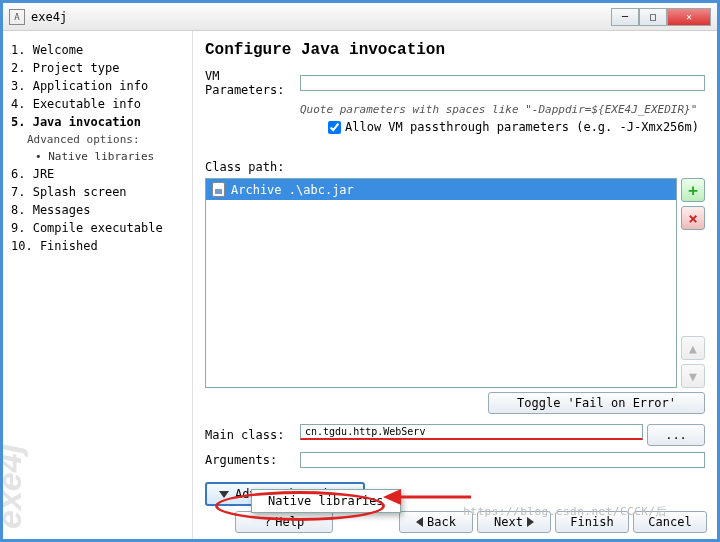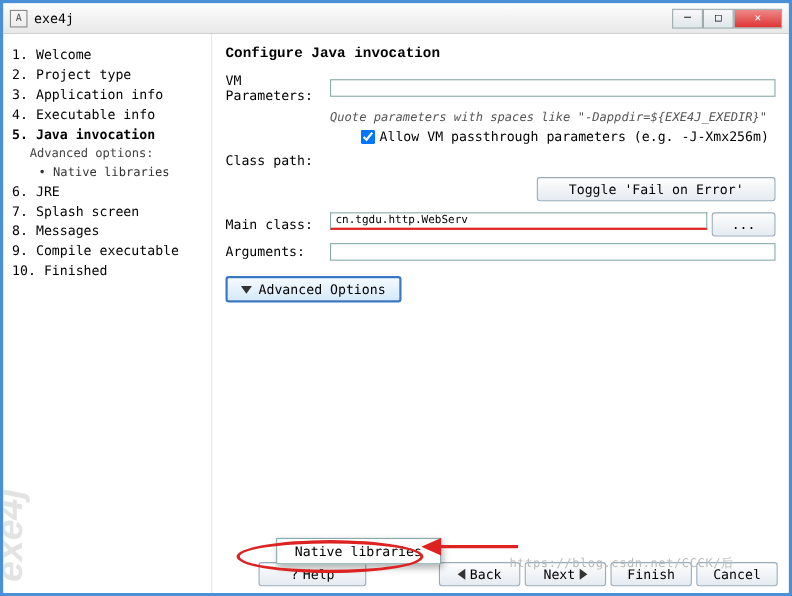--- a/index.html
+++ b/index.html
@@ -11,26 +11,26 @@
 .winbtn { width: 28px; height: 18px; border: 1px solid #9aa; background: linear-gradient(#f8f8f8,#dfe6ed); display: flex; align-items: center; justify-content: center; font-size: 10px; }
 .winbtn.close { background: linear-gradient(#e88,#d33); color: #fff; width: 44px; }
 .content { display: flex; height: calc(100% - 28px); }
 .sidebar { width: 190px; background: #fff; padding: 10px 8px; border-right: 1px solid #e0e0e0; position: relative; }
 .nav-item { padding: 2px 0; font-size: 12px; white-space: nowrap; cursor: pointer; }
 .nav-item.selected { font-weight: bold; }
 .nav-sub-label { padding: 2px 0 2px 16px; font-size: 11px; color: #444; }
 .nav-sub-item { padding: 2px 0 2px 24px; font-size: 11px; color: #333; }
 .brand { position: absolute; bottom: 10px; left: 0; font-family: Verdana, sans-serif; font-size: 34px; color: #d8d8d8; font-style: italic; font-weight: bold; opacity: 0.7; transform: rotate(-90deg); transform-origin: left bottom; margin-left: 26px; }
 .main { flex: 1; padding: 10px 12px 8px 12px; display: flex; flex-direction: column; background: #fff; position: relative; }
-.heading { font-family: "Courier New", monospace; font-size: 13px; font-weight: bold; margin-bottom: 10px; }
+.heading { font-family: "Courier New", monospace; font-size: 16px; font-weight: bold; margin-bottom: 10px; }
 .row { display: flex; align-items: center; margin-bottom: 6px; }
 .lbl { width: 95px; font-size: 12px; }
 .inp { flex: 1; height: 16px; border: 1px solid #8aa; background: #fff; padding: 0 4px; font-size: 10px; font-family: inherit; }
 .hint { font-size: 11px; color: #555; margin-left: 95px; margin-bottom: 4px; font-style: italic; }
-.chk-row { margin-left: 95px; display: flex; align-items: center; gap: 4px; margin-bottom: 8px; padding-left: 28px; }
+.chk-row { margin-left: 95px; display: flex; align-items: center; gap: 4px; margin-bottom: 26px; padding-left: 28px; }
 .chk-row input { width: 13px; height: 13px; }
 .cp-block { display: flex; gap: 4px; }
 .cp-list { flex: 1; border: 1px solid #8aa; height: 210px; background: #fff; overflow: hidden; }
 .cp-row { background: #3a8de0; color: #fff; padding: 3px 6px; display: flex; align-items: center; gap: 6px; font-size: 12px; }
 .jar-ico { width: 13px; height: 15px; background: #fff; border: 1px solid #888; border-radius: 2px; position: relative; }
 .jar-ico::after { content:""; position:absolute; bottom:2px; left:2px; right:2px; height:5px; background:#79c; }
 .cp-btns { display: flex; flex-direction: column; gap: 4px; }
 .icobtn { width: 24px; height: 24px; border: 1px solid #8aa; border-radius: 3px; background: linear-gradient(#fefefe,#e6efe6); display: flex; align-items: center; justify-content: center; font-weight: bold; font-size: 16px; }
 .icobtn.add { color: #2a2; background: linear-gradient(#efe,#beb); }
 .icobtn.del { color: #c22; background: linear-gradient(#fee,#ebb); }
@@ -89,20 +89,35 @@
       <span class="lbl">VM Parameters:</span>
       <input class="inp" value="" style="">
     </div>
     <div class="hint">Quote parameters with spaces like "-Dappdir=${EXE4J_EXEDIR}"</div>
     <div class="chk-row">
       <input type="checkbox" checked="" style="">
       <span>Allow VM passthrough parameters (e.g. -J-Xmx256m)</span>
     </div>
 
     <div style="margin-bottom:4px">Class path:</div>
+    <div class="cp-block">
+      <div class="cp-list">
+        <div class="cp-row">
+          <span class="jar-ico"></span>
+          <span>Archive .\abc.jar</span>
+        </div>
+      </div>
+      <div class="cp-btns">
+        <div class="icobtn add">+</div>
+        <div class="icobtn del">×</div>
+        <div style="flex:1"></div>
+        <div class="icobtn move">▲</div>
+        <div class="icobtn move">▼</div>
+      </div>
+    </div>
     <div class="cp-foot">
       <button class="btn">Toggle 'Fail on Error'</button>
     </div>
 
     <div class="row" style="margin-top:10px">
       <span class="lbl">Main class:</span>
       <span style="flex:1;display:flex;gap:4px">
         <span class="inp underline-red" style="display:flex;align-items:center">cn.tgdu.http.WebServ</span>
         <button class="btn dots">...</button>
       </span>

